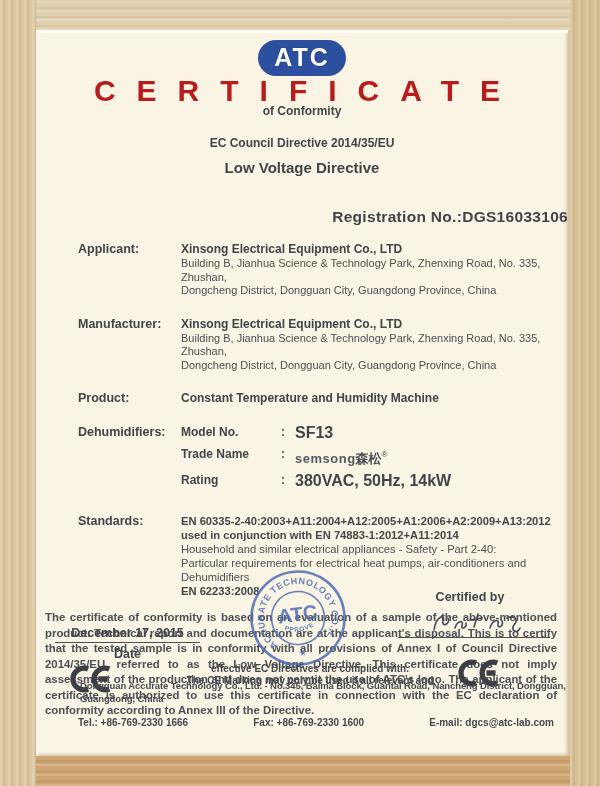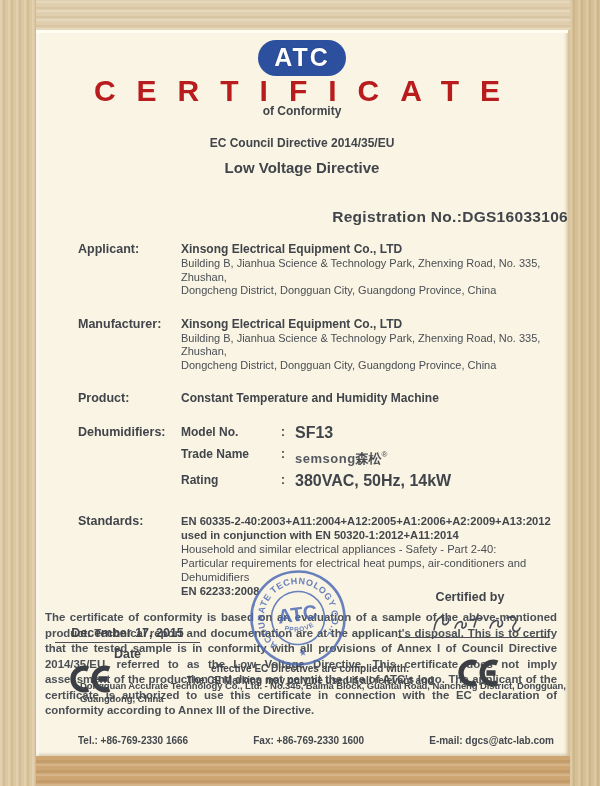--- a/index.html
+++ b/index.html
@@ -58,21 +58,21 @@
   .date-wrap{position:absolute;left:19px;top:60px;width:145px;text-align:center;}
   .date-value{font-size:12.5px;font-weight:bold;padding-bottom:2px;border-bottom:1.5px solid #4b4f55;}
   .date-label{margin-top:4px;font-size:12.5px;font-weight:bold;}
   .ce{position:absolute;}
   .ce-left{left:31px;top:92px;}
   .ce-right{left:419px;top:86px;}
   .ce-note{position:absolute;left:120px;top:97px;width:308px;text-align:center;
     font-size:10px;font-weight:bold;line-height:12px;color:#45494f;}
   .footer-addr{position:absolute;left:44px;top:114px;right:10px;font-size:9.5px;font-weight:bold;
     line-height:12.5px;letter-spacing:-.1px;white-space:nowrap;color:#45494f;}
-  .footer-contact{position:absolute;left:42px;top:169px;right:14px;display:flex;
+  .footer-contact{position:absolute;left:42px;top:151px;right:14px;display:flex;
     justify-content:space-between;font-size:10px;font-weight:bold;color:#45494f;}
 </style>
 </head>
 <body>
 
 <div class="scene">
   <div class="wood wood-top"></div>
   <div class="wood wood-bottom"></div>
   <div class="wood wood-left"></div>
   <div class="wood wood-right"></div>
@@ -120,21 +120,21 @@
         </div>
         <div class="ident-row">
           <span class="iname">Rating</span>
           <span class="icolon">:</span>
           <span class="ivalue">380VAC, 50Hz, 14kW</span>
         </div>
       </div>
 
       <div class="flabel">Standards:</div>
       <div>
-        <div class="std-line b">EN 60335-2-40:2003+A11:2004+A12:2005+A1:2006+A2:2009+A13:2012 used in conjunction with EN 50320-1:2012+A11:2014</div>
+        <div class="std-line b">EN 60335-2-40:2003+A11:2004+A12:2005+A1:2006+A2:2009+A13:2012 used in conjunction with EN 74883-1:2012+A11:2014</div>
         <div class="std-line">Household and similar electrical appliances - Safety - Part 2-40:</div>
         <div class="std-line">Particular requirements for electrical heat pumps, air-conditioners and Dehumidifiers</div>
         <div class="std-line b">EN 62233:2008</div>
       </div>
     </div>
 
     <div class="body-par">The certificate of conformity is based on an evaluation of a sample of the above-mentioned product. Technical report and documentation are at the applicant's disposal. This is to certify that the tested sample is in conformity with all provisions of Annex I of Council Directive 2014/35/EU, referred to as the Low Voltage Directive. This certificate does not imply assessment of the production and does not permit the use of ATC's logo. The applicant of the certificate is authorized to use this certificate in connection with the EC declaration of conformity according to Annex III of the Directive.</div>
 
     <div class="signoff">
 

